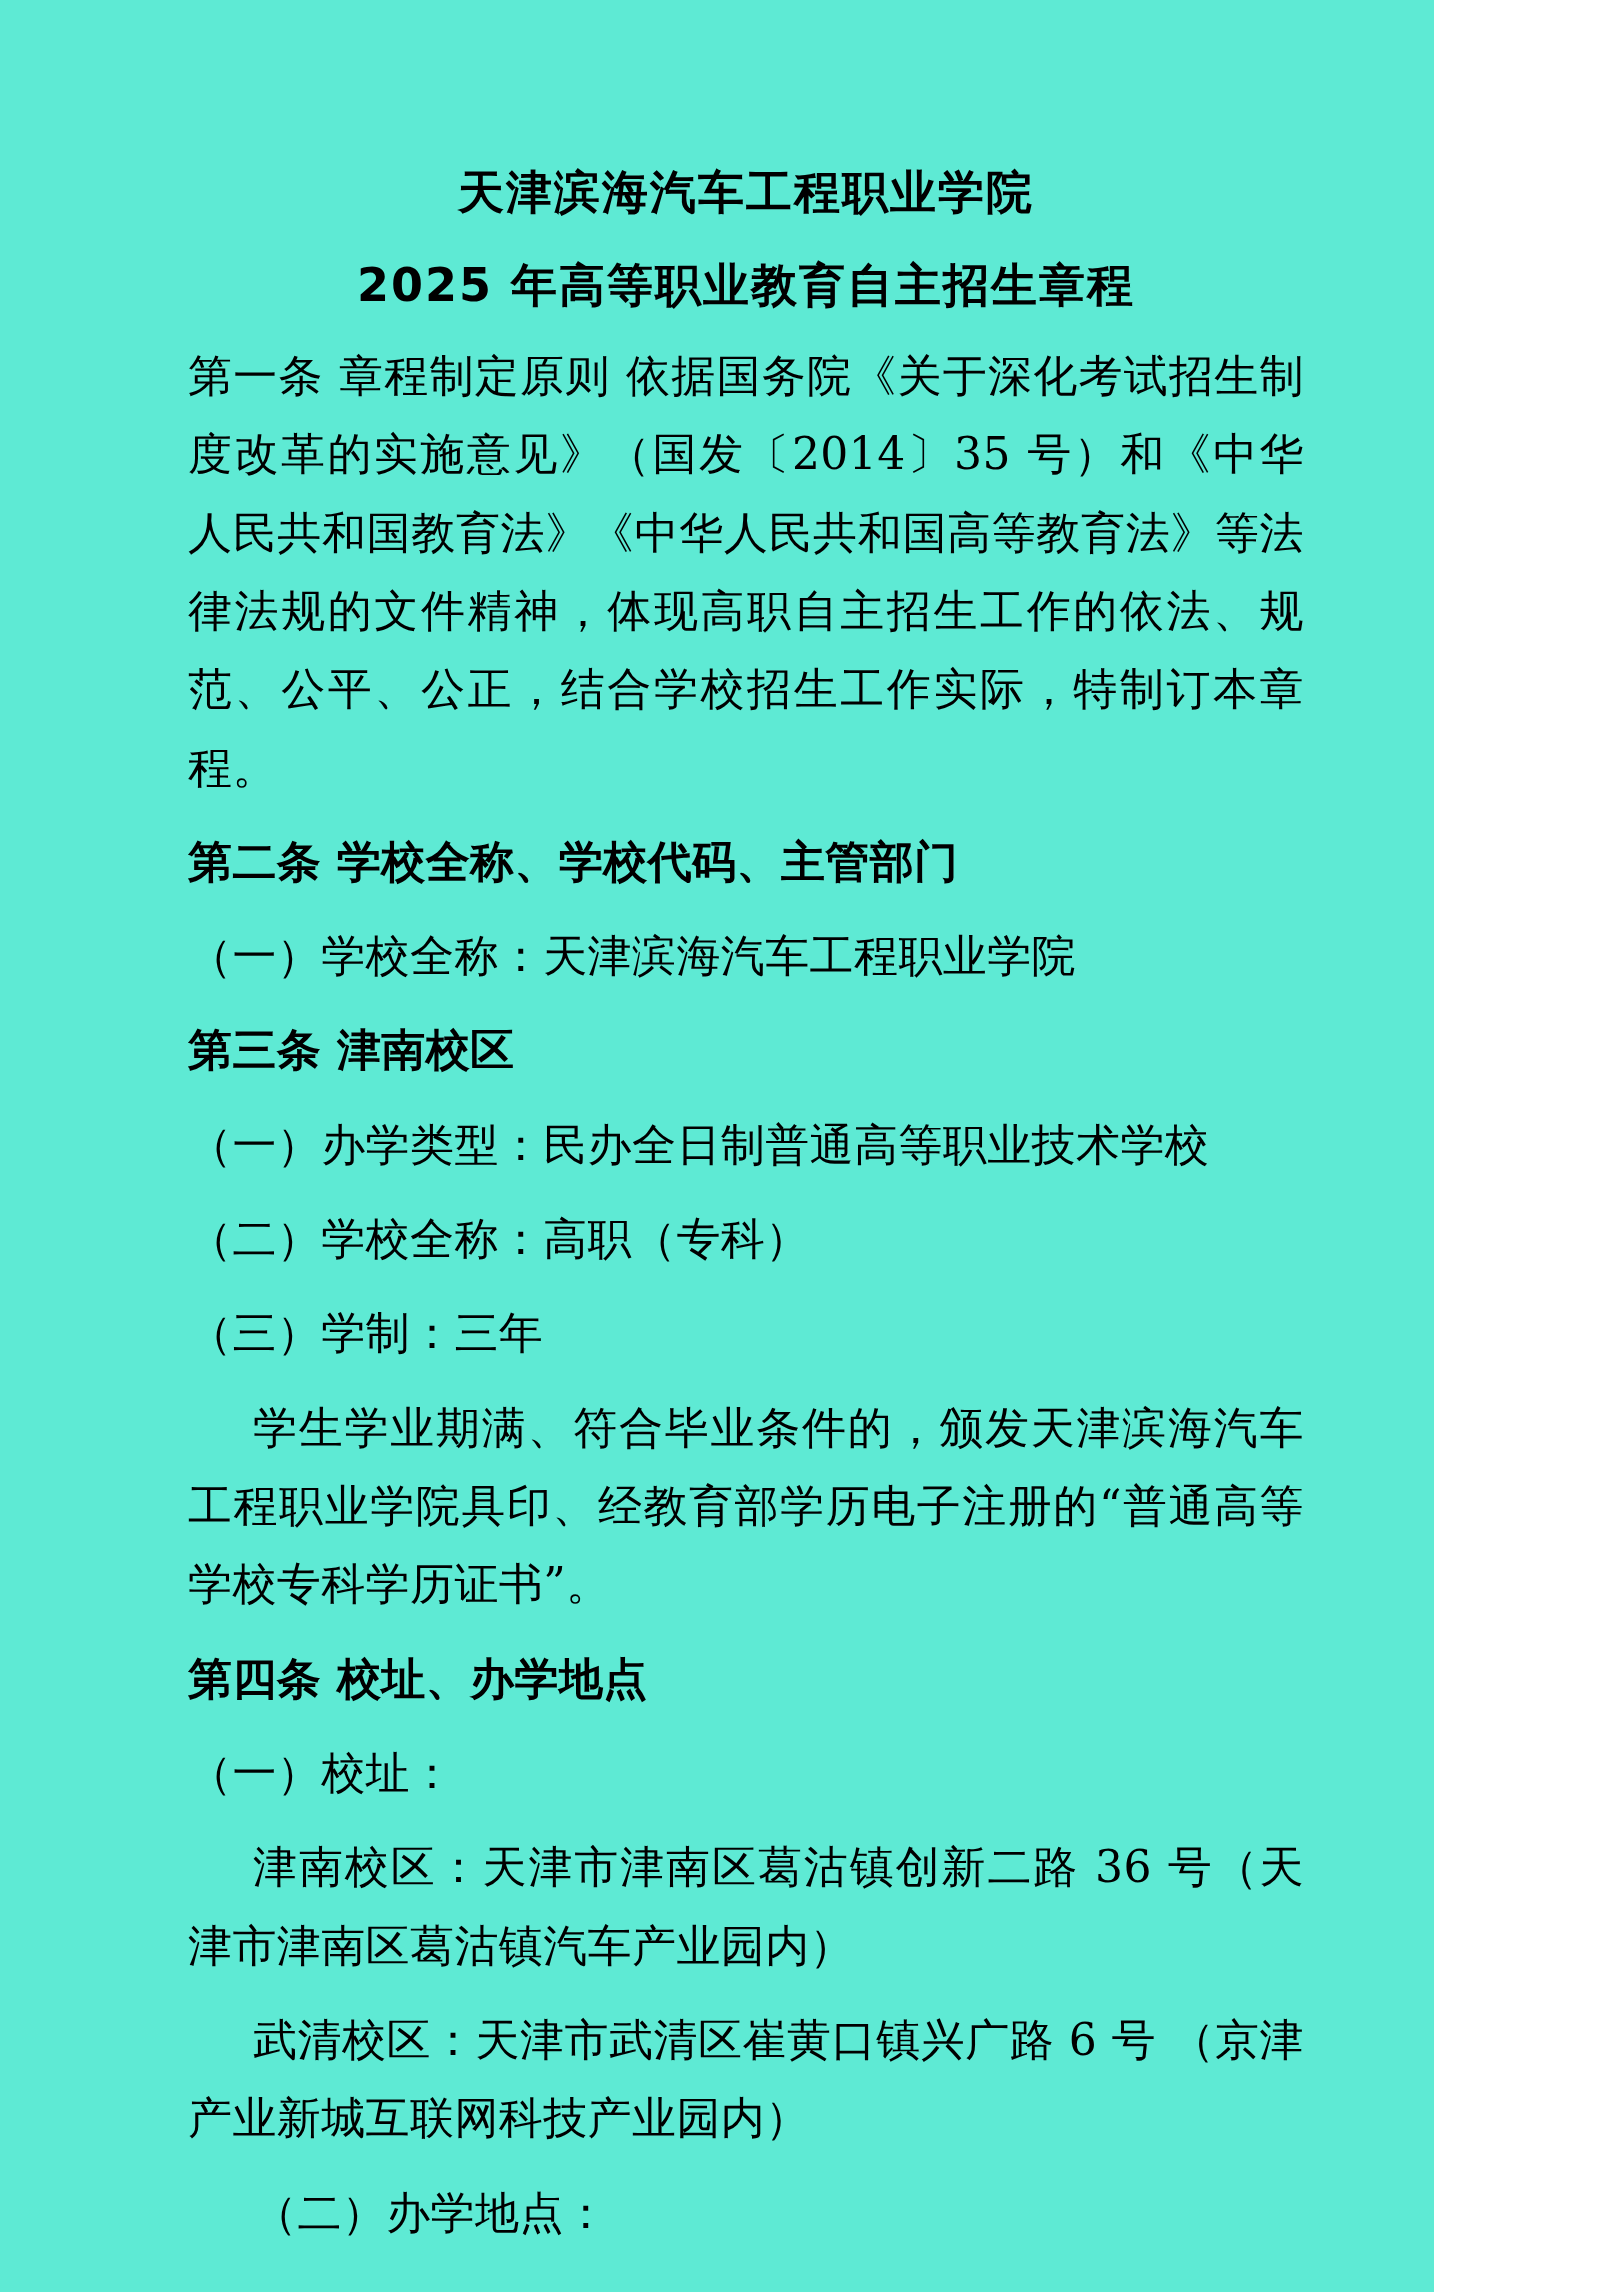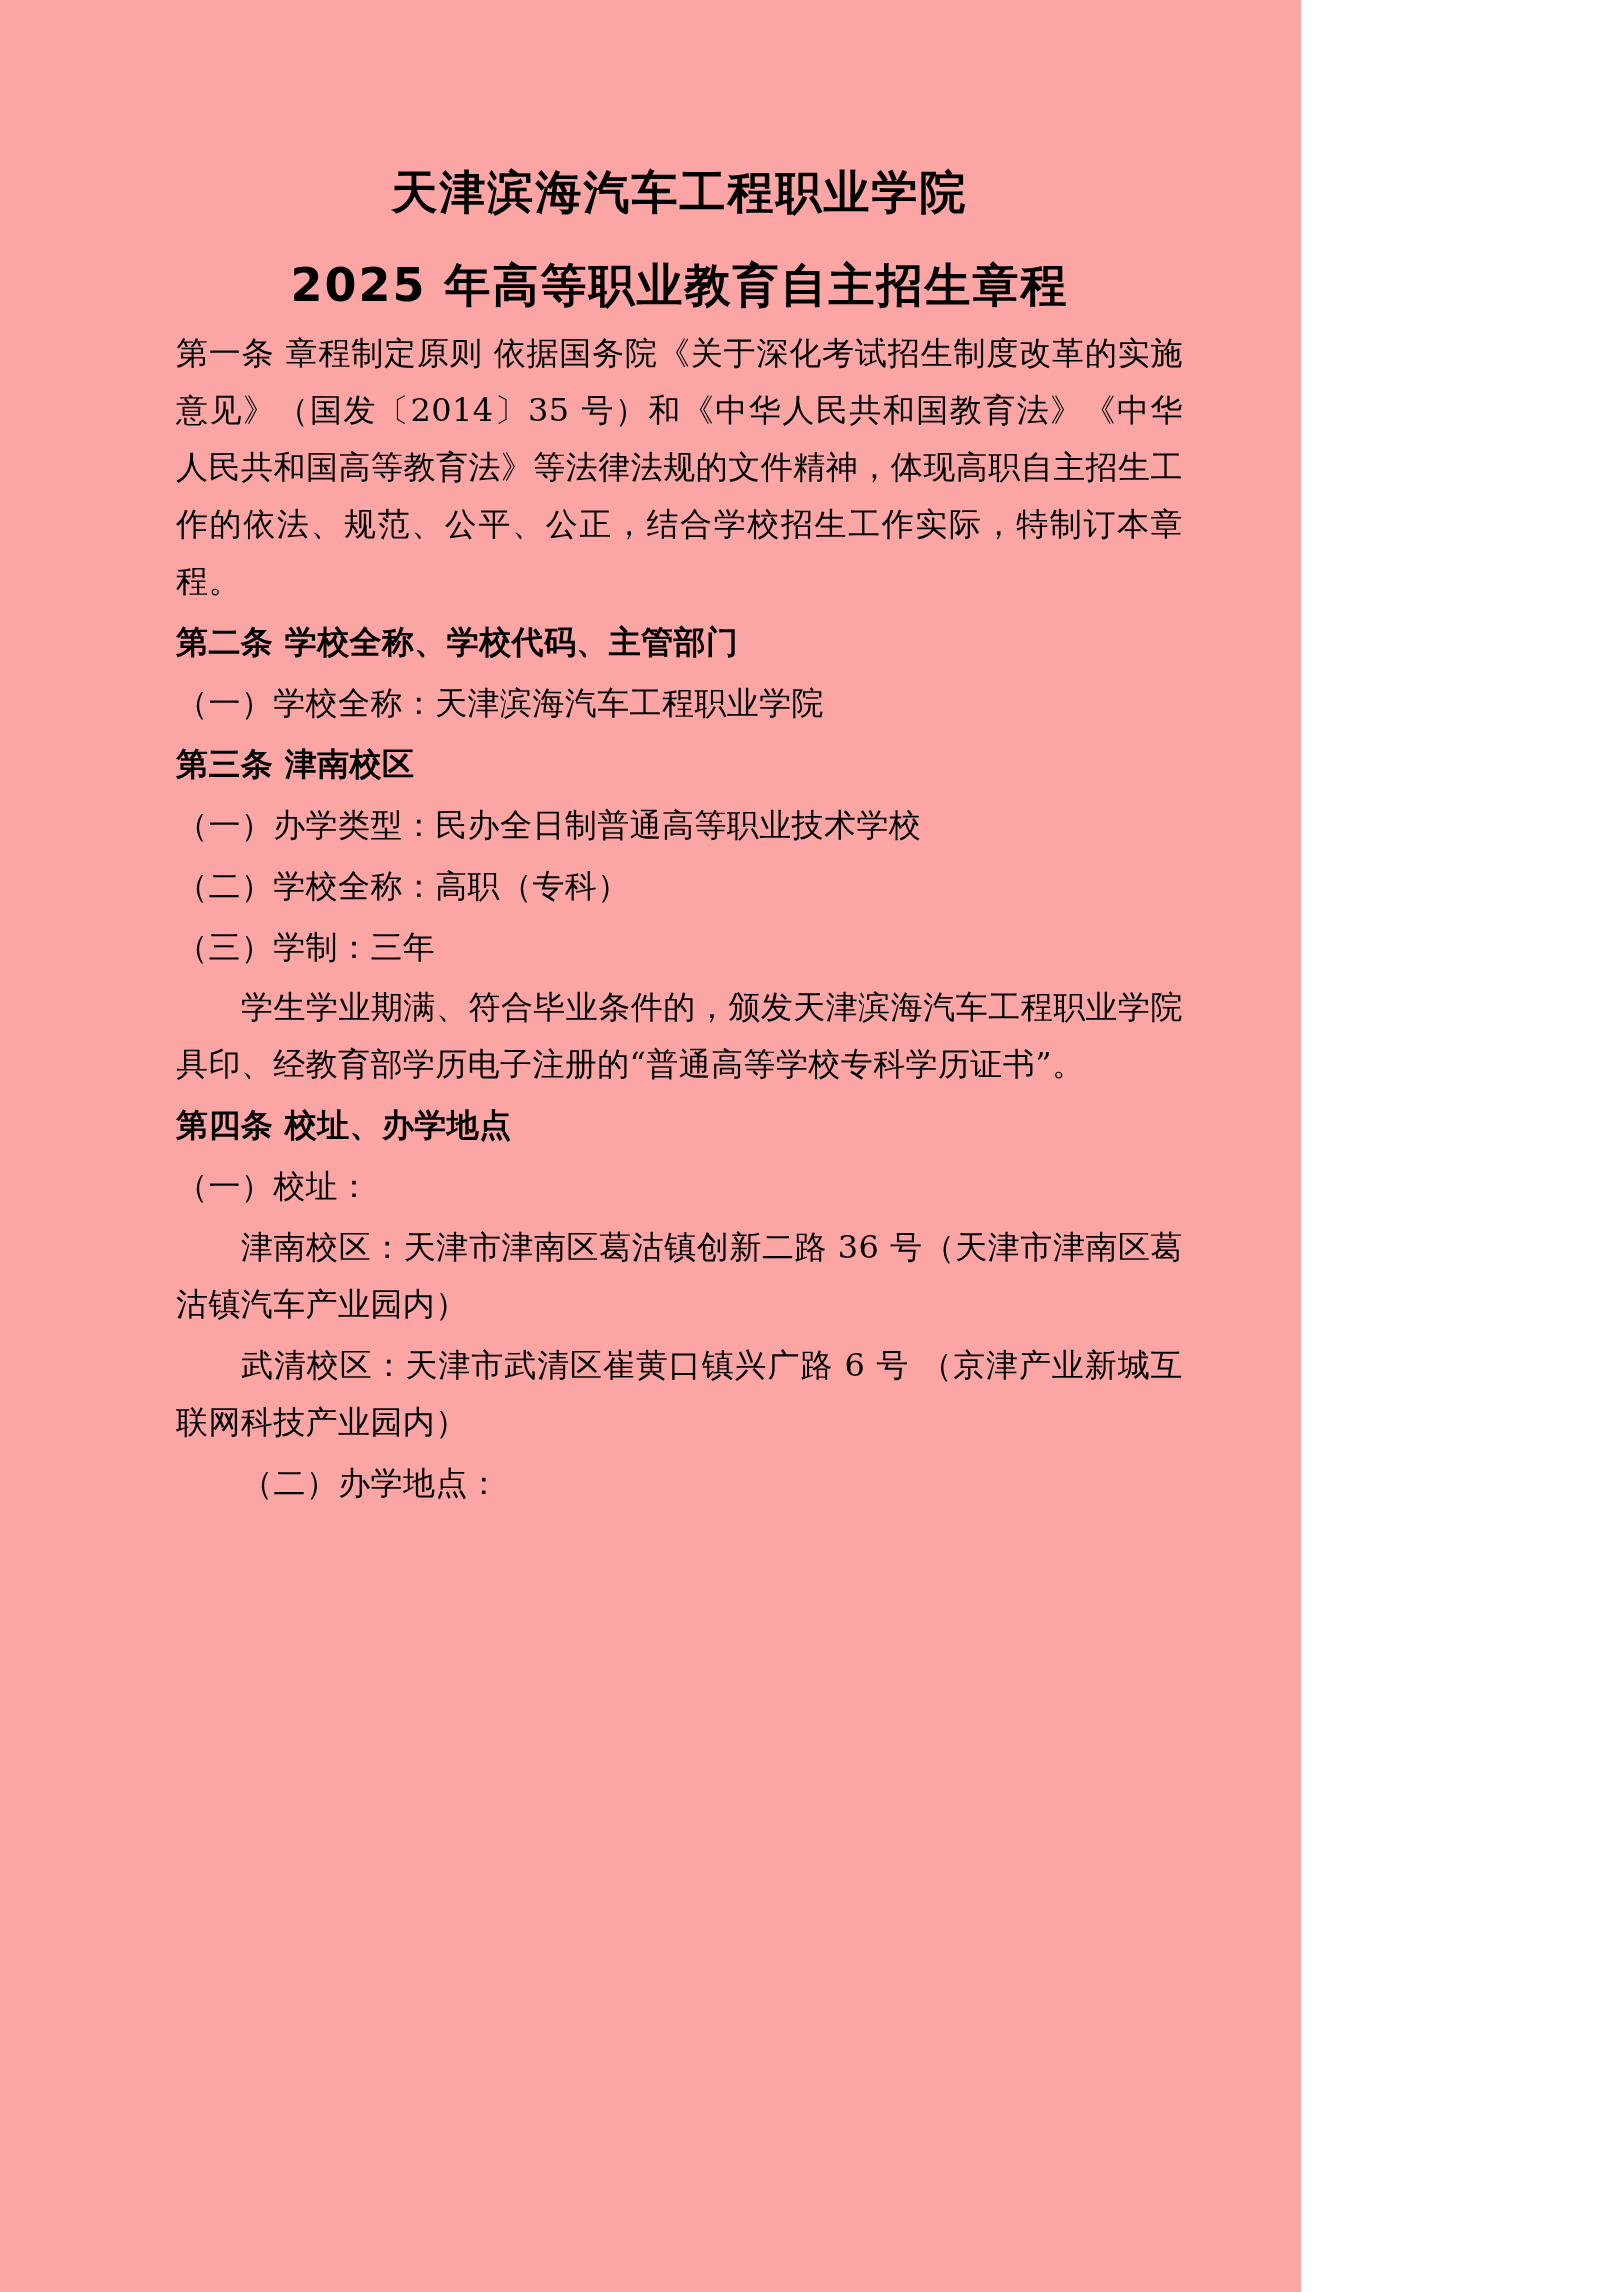--- a/index.html
+++ b/index.html
@@ -5,23 +5,23 @@
   html, body {
     margin: 0;
     padding: 0;
     background: #ffffff;
   }
   body {
     font-family: "DejaVu Serif", serif;
     color: #000000;
   }
   .page {
-    width: 1301px;
+    width: 1434px;
     height: 2293px;
-    background: #fca5a5;
+    background: #5eead4;
     box-sizing: border-box;
     padding: 147px 114px 0 172px;
     position: relative;
     overflow: hidden;
   }
   .doc-title {
     text-align: center;
     font-size: 46px;
     font-weight: 700;
     letter-spacing: 2px;
@@ -38,23 +38,23 @@
   .chapter-heading {
     text-align: center;
     font-size: 35px;
     font-weight: 700;
     letter-spacing: 1px;
     margin-top: 45px;
     margin-bottom: 13.7px;
     font-family: "DejaVu Serif", serif;
   }
   .para {
-    font-size: 32px;
+    font-size: 44px;
     line-height: 1.78;
-    margin: 4px;
+    margin: 16px;
     text-align: justify;
     text-justify: inter-ideograph;
     letter-spacing: 0.4px;
   }
   .para.indent {
     text-indent: 65px;
   }
   .para.bold {
     font-weight: 700;
   }

